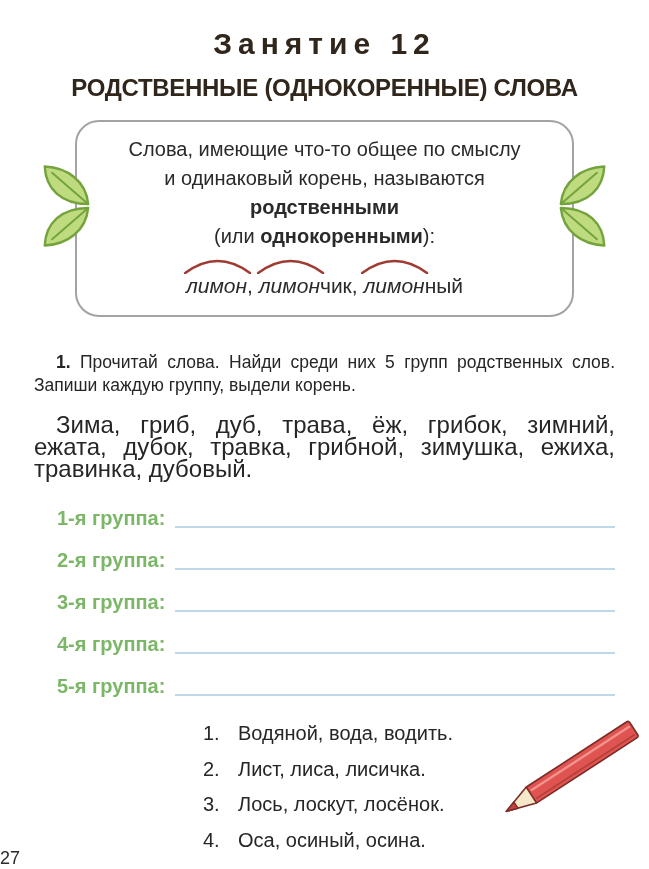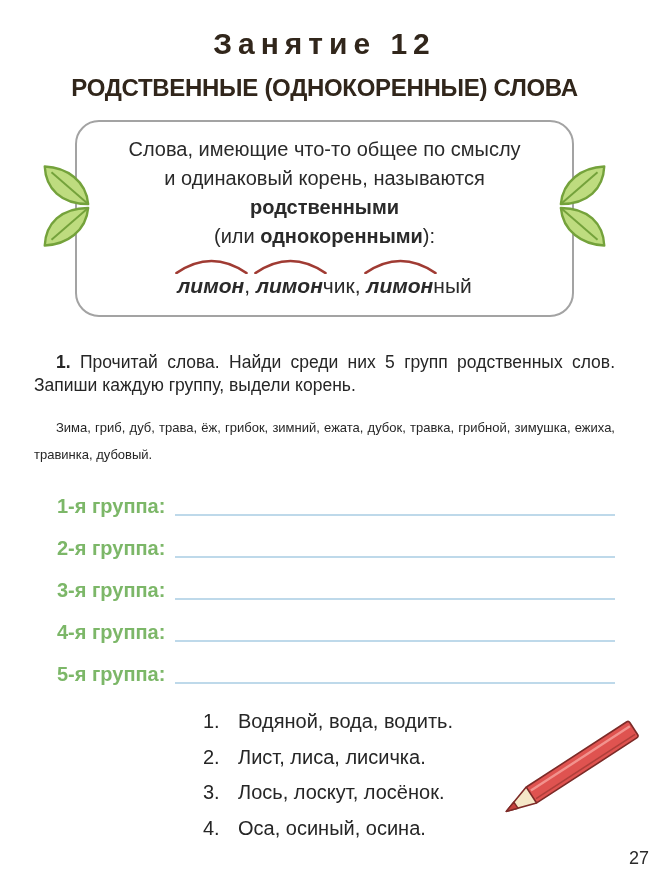--- a/index.html
+++ b/index.html
@@ -53,21 +53,21 @@
 
   .examples {
     margin-top:22px;
     font-size:21px;
     line-height:26px;
     white-space:nowrap;
   }
   .root {
     position:relative;
     display:inline-block;
-    font-weight:700;
+    font-weight:400;
     font-style:italic;
     text-align:center;
   }
   .root .arc {
     position:absolute;
     top:-15px; left:-5px;
     width:calc(100% + 12px); height:16px;
     pointer-events:none;
   }
 
@@ -78,22 +78,22 @@
   }
   .instr {
     margin-top:34px;
     font-size:17.5px;
     line-height:23px;
     text-indent:22px;
   }
   .instr .num { font-weight:700; }
   .words {
     margin-top:17px;
-    font-size:13px;
-    line-height:27px;
+    font-size:24px;
+    line-height:22px;
     text-indent:22px;
   }
 
   .groups { margin:26px 34px 0 23px; }
   .group-row {
     display:flex;
     align-items:flex-end;
     height:24px;
     margin-bottom:18px;
   }
@@ -125,21 +125,21 @@
     position:absolute;
     left:490px; top:730px;
     width:160px; height:26px;
     transform:rotate(-33deg);
   }
 
   
   .page-number {
     position:absolute;
     left:0; right:0; bottom:27px;
-    text-align:right;
+    text-align:left;
     font-size:18px;
     color:#2a2a2a;
   }
 </style>
 </head>
 <body>
 
 <div class="page">
 
   <div class="lesson">Занятие 12</div>

